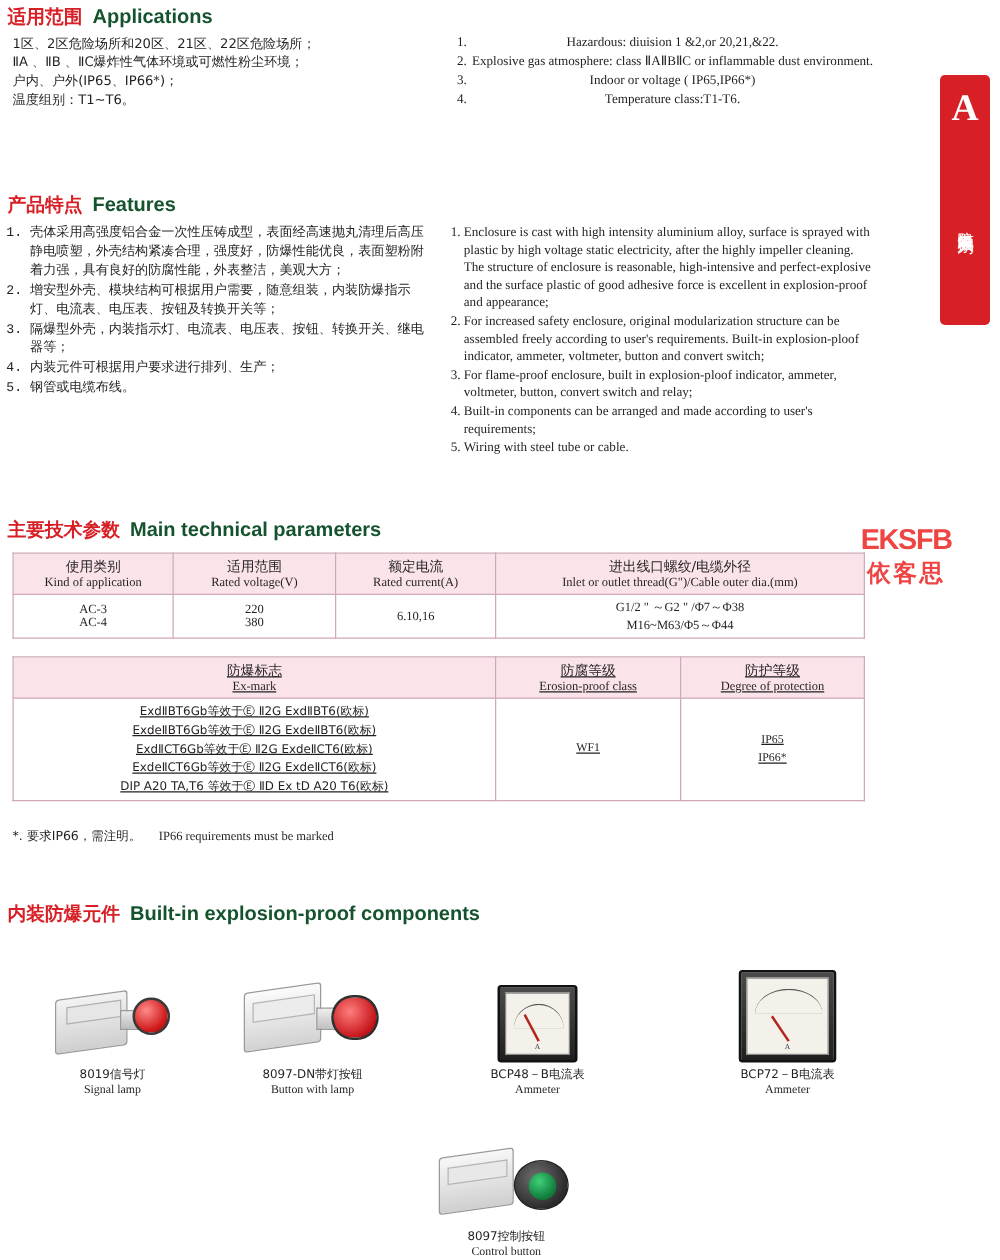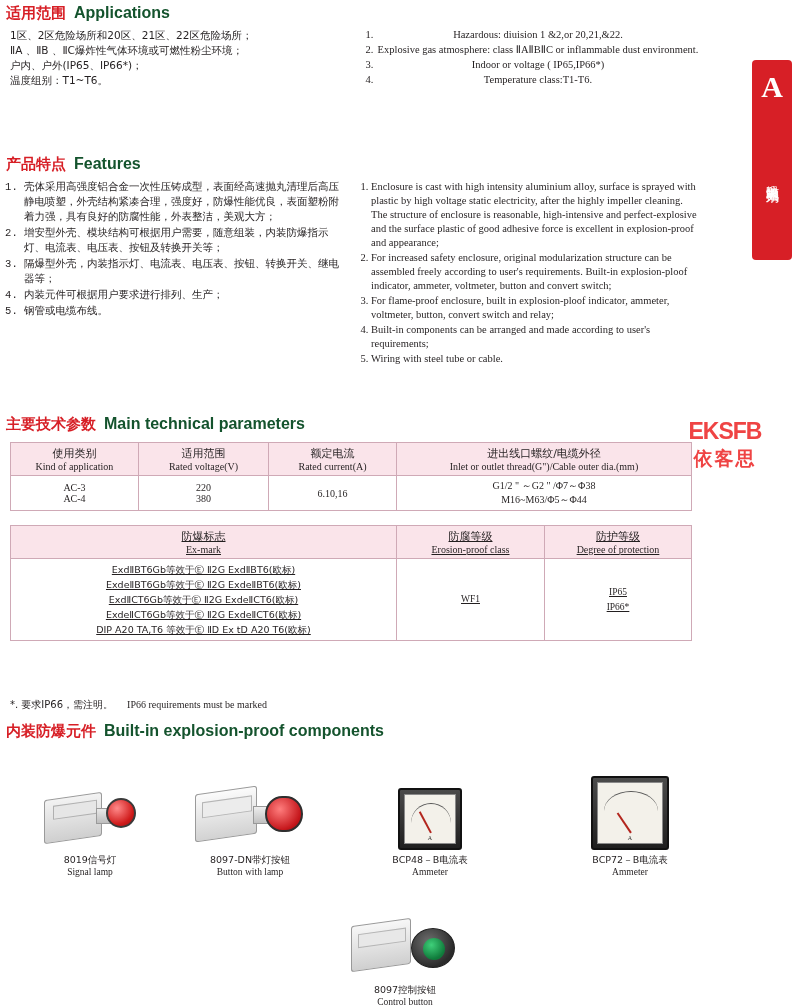--- a/index.html
+++ b/index.html
@@ -438,21 +438,21 @@
       </td>
       <td style="font-family:'Liberation Serif',serif;margin-left:36px;">WF1</td>
       <td style="font-family:'Liberation Serif',serif;">
         <div>IP65</div>
         <div>IP66*</div>
       </td>
     </tr>
   </tbody>
     </table>
 
-  <div class="note" style="left:10px; top:662px;margin-top:36px;">
+  <div class="note" style="left:10px; top:662px;">
     <span>*. 要求IP66，需注明。</span><span class="en">IP66 requirements must be marked</span>
   </div>
 
   <div class="sec-head" style="left:6px; top:722px;">
     <span class="cn">内装防爆元件</span><span class="en">Built-in explosion-proof components</span>
   </div>
 
   <div class="prod-grid">
 
     <div class="prow" style="padding-left:10px;">

